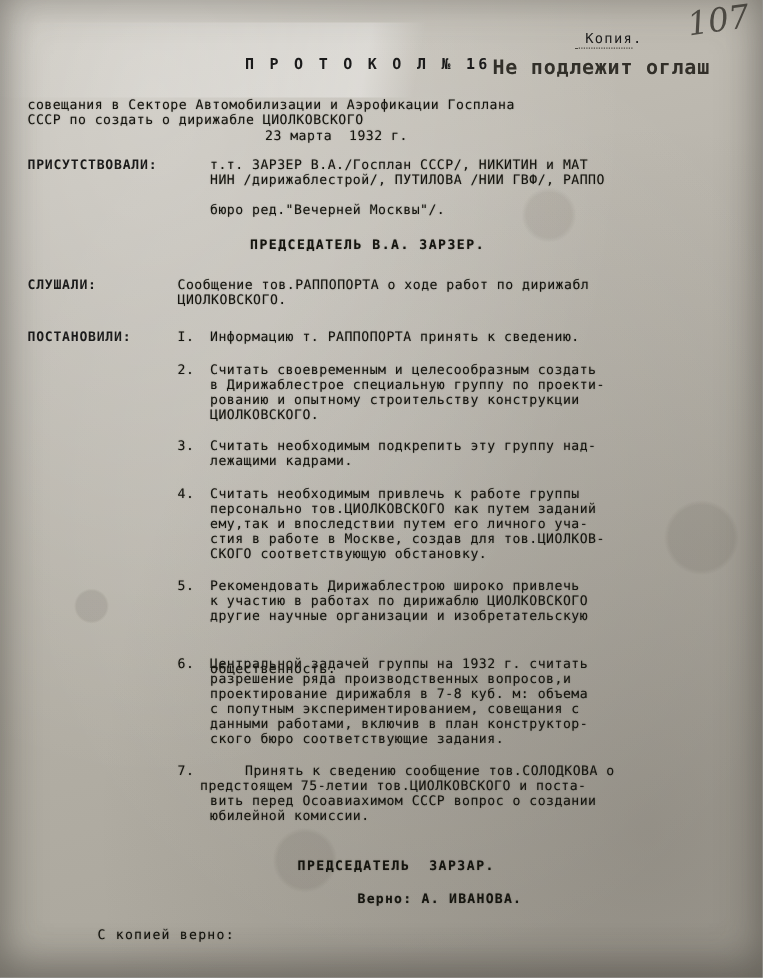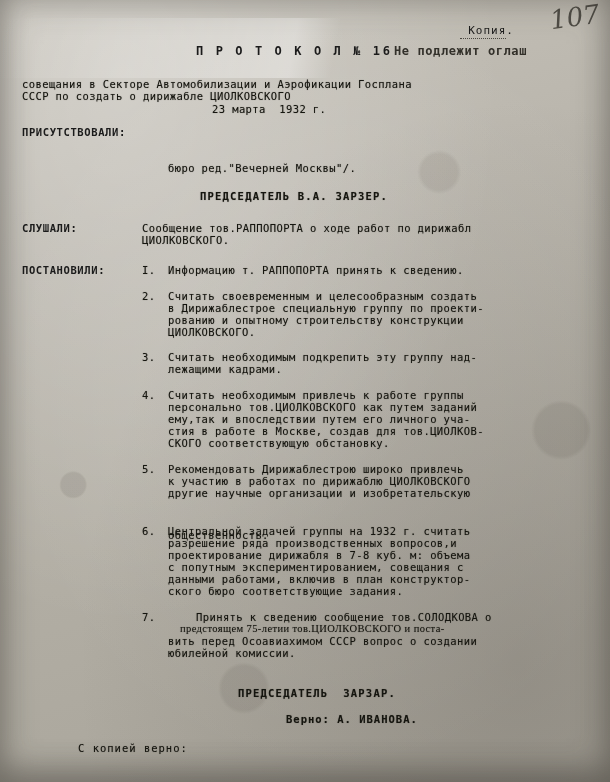--- a/index.html
+++ b/index.html
@@ -87,21 +87,21 @@
     left: 196px;
     top: 44px;
     font-size: 12px;
     letter-spacing: 2.6px;
     font-weight: bold;
   }
   .title-stamp {
     position: absolute;
     left: 394px;
     top: 44px;
-    font-size: 12px;
+    font-size: 16px;
     font-weight: bold;
     letter-spacing: 0.6px;
     color: #23211b;
     opacity: .9;
   }
   
   .crease {
     position: absolute;
     left: 0; top: 18px;
     width: 100%;
@@ -124,20 +124,22 @@
   <div class="kopiya-rule"></div>
 
   <div class="title-main">П Р О Т О К О Л  № 16</div>
   <div class="title-stamp faded">Не подлежит оглаш</div>
 
   <div class="txt" style="left:22px; top:78px;">совещания в Секторе Автомобилизации и Аэрофикации Госплана</div>
   <div class="txt" style="left:22px; top:90px;">СССР по создать о дирижабле ЦИОЛКОВСКОГО</div>
   <div class="txt" style="left:212px; top:103px;">23 марта  1932 г.</div>
 
   <div class="label-col" style="top:126px;">ПРИСУТСТВОВАЛИ:</div>
+  <div class="txt" style="left:168px; top:126px;">т.т. ЗАРЗЕР В.А./Госплан СССР/, НИКИТИН и МАТ</div>
+  <div class="txt" style="left:168px; top:138px;">НИН /дирижаблестрой/, ПУТИЛОВА /НИИ ГВФ/, РАППО</div>
   <div class="txt" style="left:168px; top:162px;">бюро ред."Вечерней Москвы"/.</div>
 
   <div class="txt bold" style="left:200px; top:190px; letter-spacing:1.2px;">ПРЕДСЕДАТЕЛЬ В.А. ЗАРЗЕР.</div>
 
   <div class="label-col" style="top:222px;">СЛУШАЛИ:</div>
   <div class="txt" style="left:142px; top:222px;">Сообщение тов.РАППОПОРТА о ходе работ по дирижабл</div>
   <div class="txt" style="left:142px; top:234px;">ЦИОЛКОВСКОГО.</div>
 
   <div class="label-col" style="top:264px;">ПОСТАНОВИЛИ:</div>
 
@@ -170,21 +172,21 @@
   <div class="txt" style="left:142px; top:525px;">6.</div>
   <div class="txt" style="left:168px; top:525px;">Центральной задачей группы на 1932 г. считать</div>
   <div class="txt" style="left:168px; top:537px;">разрешение ряда производственных вопросов,и</div>
   <div class="txt" style="left:168px; top:549px;">проектирование дирижабля в 7-8 куб. м: объема</div>
   <div class="txt" style="left:168px; top:561px;">с попутным экспериментированием, совещания с</div>
   <div class="txt" style="left:168px; top:573px;">данными работами, включив в план конструктор-</div>
   <div class="txt" style="left:168px; top:585px;">ского бюро соответствующие задания.</div>
 
   <div class="txt" style="left:142px; top:611px;">7.</div>
   <div class="txt" style="left:168px; top:611px;padding-left:28px;">Принять к сведению сообщение тов.СОЛОДКОВА о</div>
-  <div class="txt" style="left:180px; top:623px;font-family:Liberation Serif, serif;">предстоящем 75-летии тов.ЦИОЛКОВСКОГО и поста-</div>
+  <div class="txt" style="left:160px; top:623px;">предстоящем 75-летии тов.ЦИОЛКОВСКОГО и поста-</div>
   <div class="txt" style="left:168px; top:635px;">вить перед Осоавиахимом СССР вопрос о создании</div>
   <div class="txt" style="left:168px; top:647px;">юбилейной комиссии.</div>
 
   <div class="txt bold" style="left:238px; top:687px; letter-spacing:1.2px;">ПРЕДСЕДАТЕЛЬ  ЗАРЗАР.</div>
   <div class="txt bold" style="left:286px; top:713px; letter-spacing:1.0px;">Верно: А. ИВАНОВА.</div>
 
   <div class="txt" style="left:78px; top:742px; letter-spacing:1.0px;">С копией верно:</div>
 
   <div class="grain"></div>
   <div class="edge-shadow"></div>

